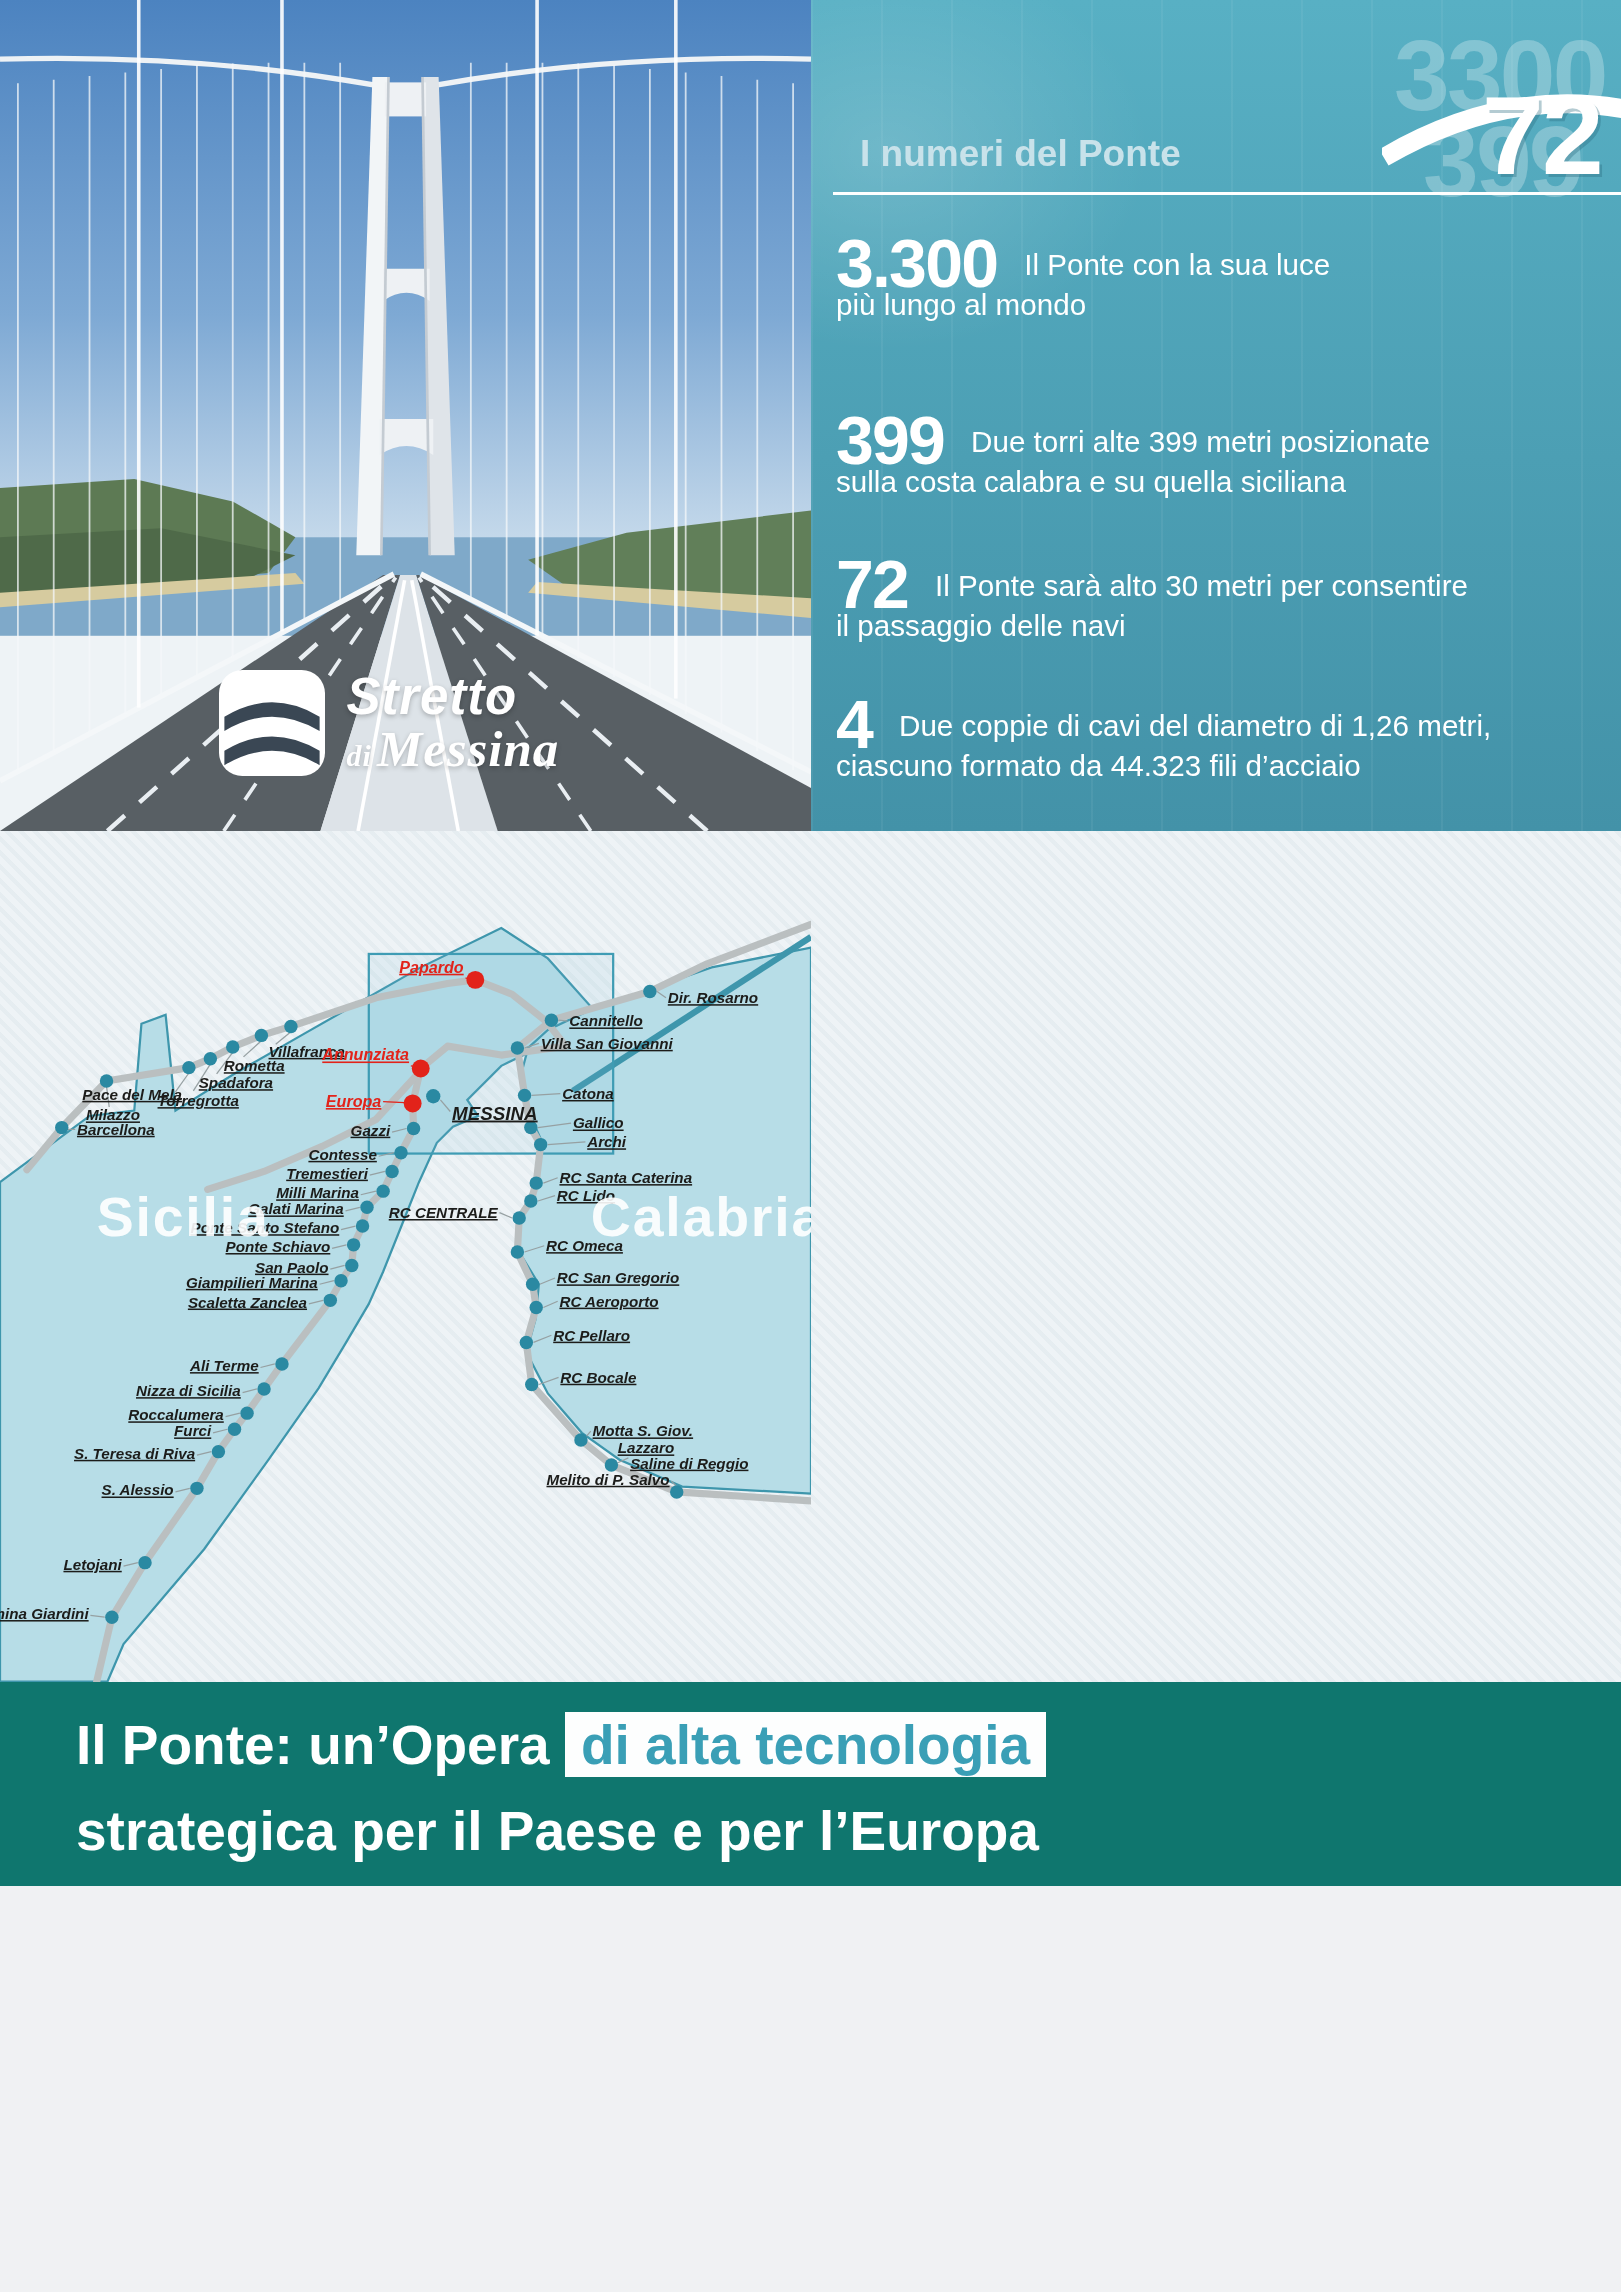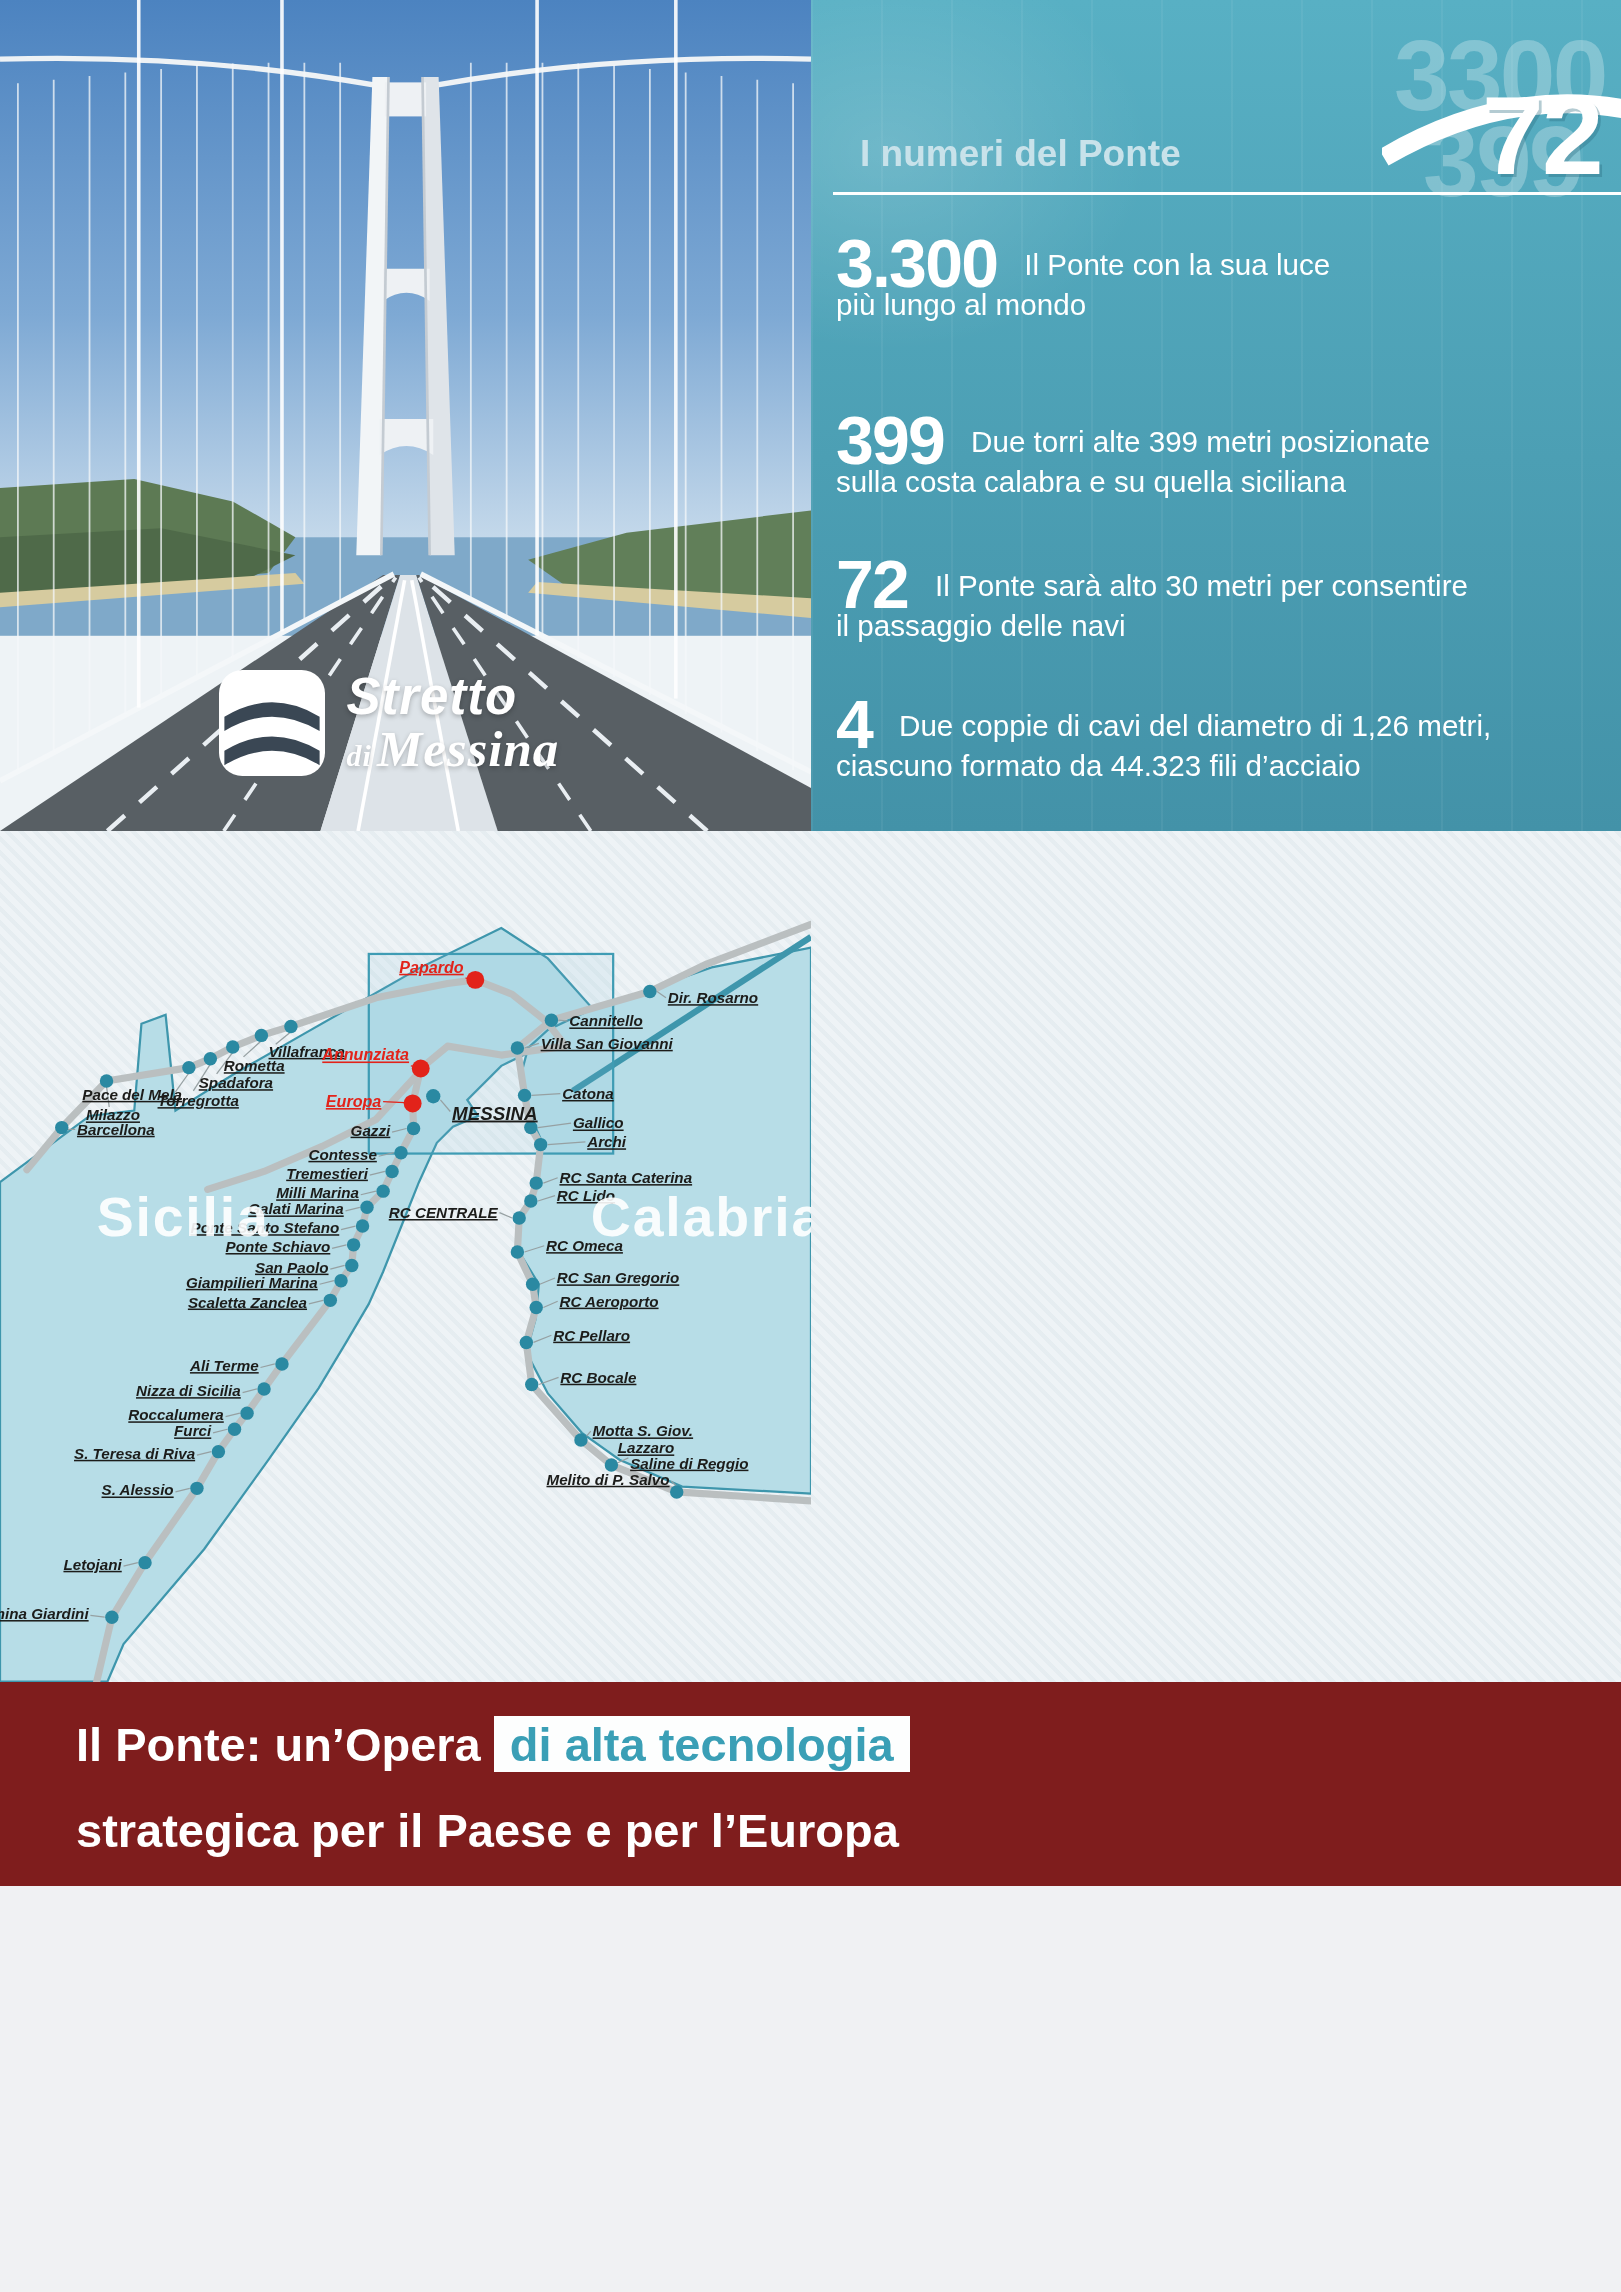--- a/index.html
+++ b/index.html
@@ -60,22 +60,22 @@
                 font-size:38px;line-height:52px;height:132px;box-sizing:border-box;}
   .d-lbl{font-size:18px;font-weight:700;fill:#1c1c1a;}
   .d-name{font-size:24px;font-weight:800;fill:#1c1c1a;}
   .d-dir{font-size:17px;font-weight:700;font-style:italic;fill:#1c1c1a;}
   .lg-lbl{font-size:26px;font-weight:800;fill:#fff;}
   .lg-val{font-size:48px;font-weight:800;fill:#fff;letter-spacing:-1px;}
   .lg-small{font-size:23px;font-weight:700;fill:#fff;}
   .lg-big{font-size:46px;font-weight:800;fill:#fff;}
 
   
-  #banner{left:0;top:1682px;width:1621px;height:204px;background:#7f1d1d;
-          color:#fff;font-weight:800;font-size:47px;line-height:86px;
+  #banner{left:0;top:1682px;width:1621px;height:204px;background:#0f766e;
+          color:#fff;font-weight:800;font-size:55px;line-height:86px;
           padding:19.7px 0 0 76px;box-sizing:border-box;}
   #banner .hl{background:#fdfefe;color:#3a9fb6;padding:1.8px 16px;}
 
   
   #specs-section{left:0;top:1886px;width:1621px;height:407px;background:#f0f1f3;}
 </style>
 </head>
 <body>
 
 <div id="hero" class="abs">

